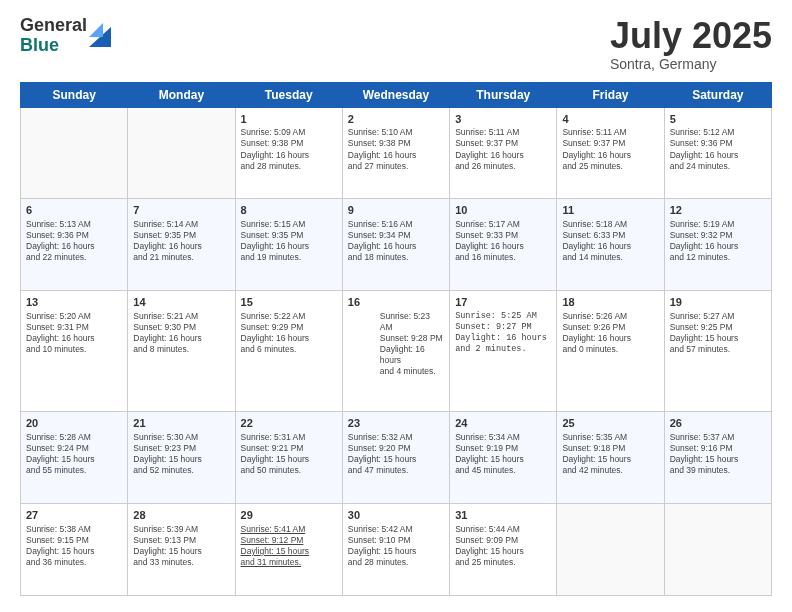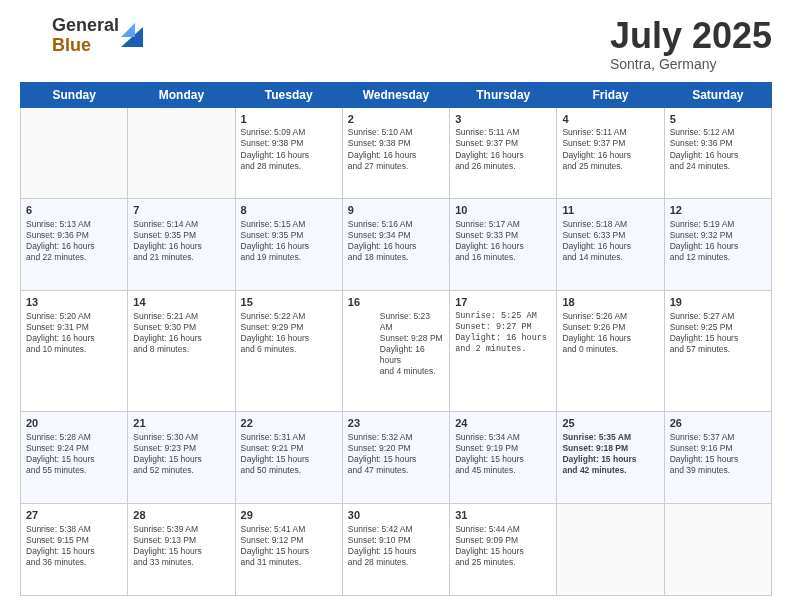--- a/index.html
+++ b/index.html
@@ -33,21 +33,21 @@
       line-height: 1.1;
     }
     .logo-general {
       font-size: 18px;
       font-weight: bold;
       color: #333;
     }
     .logo-blue {
       font-size: 18px;
       font-weight: bold;
-      color: #a16207;
+      color: #0f766e;
     }
     .title-block {
       text-align: left;
     }
     .month-title {
       font-size: 36px;
       font-weight: bold;
       color: #333;
       line-height: 1.1;
     }
@@ -104,21 +104,21 @@
     .calendar thead tr th {
       background: #1a5fb4 !important;
     }
   </style>
 </head>
 <body>
 
 <div class="page">
   <div class="header">
     <div class="logo">
-      <div style="position:relative; display:flex; align-items:center;margin-left:32px;">
+      <div style="position:relative; display:flex; align-items:center;">
         <div class="logo-text">
           <span class="logo-general">General</span>
           <span class="logo-blue">Blue</span>
         </div>
         <svg width="22" height="30" viewBox="0 0 22 30" style="margin-left:2px; margin-top:-4px;">
           <polygon points="0,28 22,8 22,28" fill="#1a5fb4"></polygon>
           <polygon points="0,18 14,4 14,18" fill="#5ba3f5"></polygon>
         </svg>
       </div>
     </div>
@@ -313,21 +313,21 @@
           </td>
           <td>
             <span class="day-num">24</span>
             <div class="day-info" style="white-space: pre-line;">Sunrise: 5:34 AM
 Sunset: 9:19 PM
 Daylight: 15 hours
 and 45 minutes.</div>
           </td>
           <td>
             <span class="day-num">25</span>
-            <div class="day-info" style="white-space: pre-line; font-weight: bold;">Sunrise: 5:35 AM
+            <div class="day-info" style="white-space: pre-line;">Sunrise: 5:35 AM
 Sunset: 9:18 PM
 Daylight: 15 hours
 and 42 minutes.</div>
           </td>
           <td>
             <span class="day-num">26</span>
             <div class="day-info" style="white-space: pre-line;">Sunrise: 5:37 AM
 Sunset: 9:16 PM
 Daylight: 15 hours
 and 39 minutes.</div>
@@ -343,21 +343,21 @@
           </td>
           <td>
             <span class="day-num">28</span>
             <div class="day-info" style="white-space: pre-line;">Sunrise: 5:39 AM
 Sunset: 9:13 PM
 Daylight: 15 hours
 and 33 minutes.</div>
           </td>
           <td>
             <span class="day-num">29</span>
-            <div class="day-info" style="white-space: pre-line;">Sunrise: 5:41 AM
+            <div class="day-info" style="white-space: pre-line; text-decoration: underline;">Sunrise: 5:41 AM
 Sunset: 9:12 PM
 Daylight: 15 hours
 and 31 minutes.</div>
           </td>
           <td>
             <span class="day-num">30</span>
             <div class="day-info" style="white-space: pre-line;">Sunrise: 5:42 AM
 Sunset: 9:10 PM
 Daylight: 15 hours
 and 28 minutes.</div>

